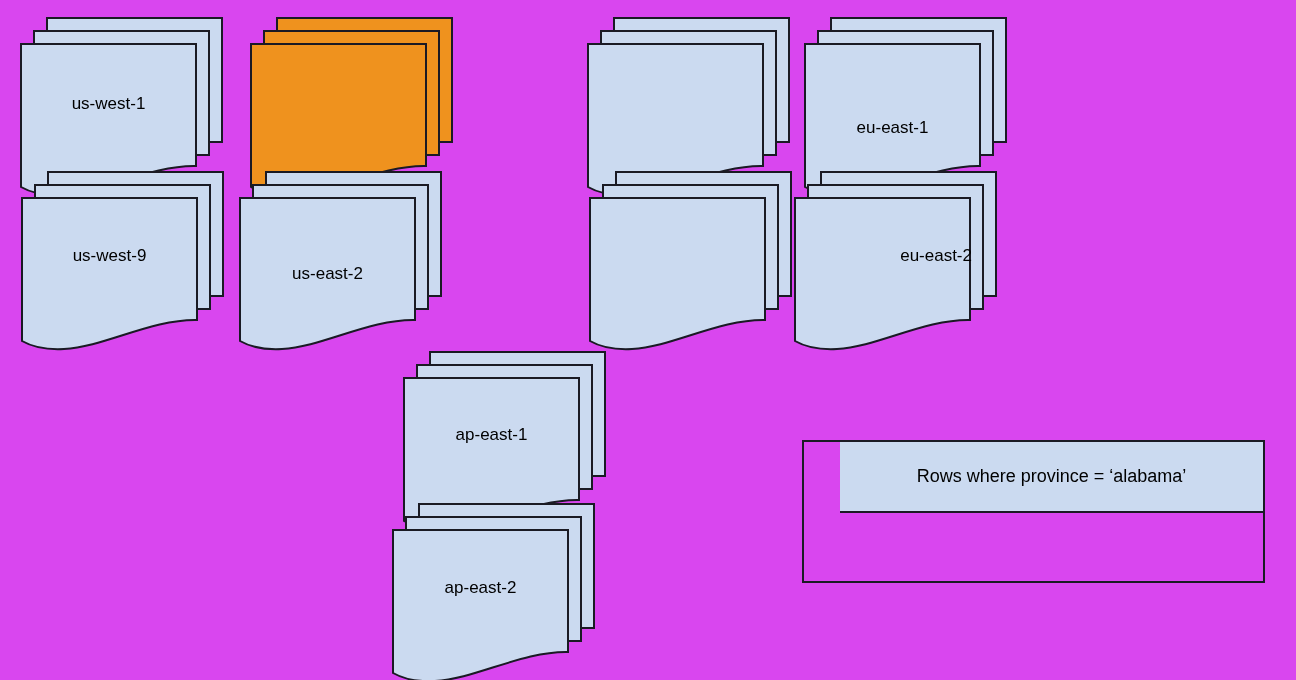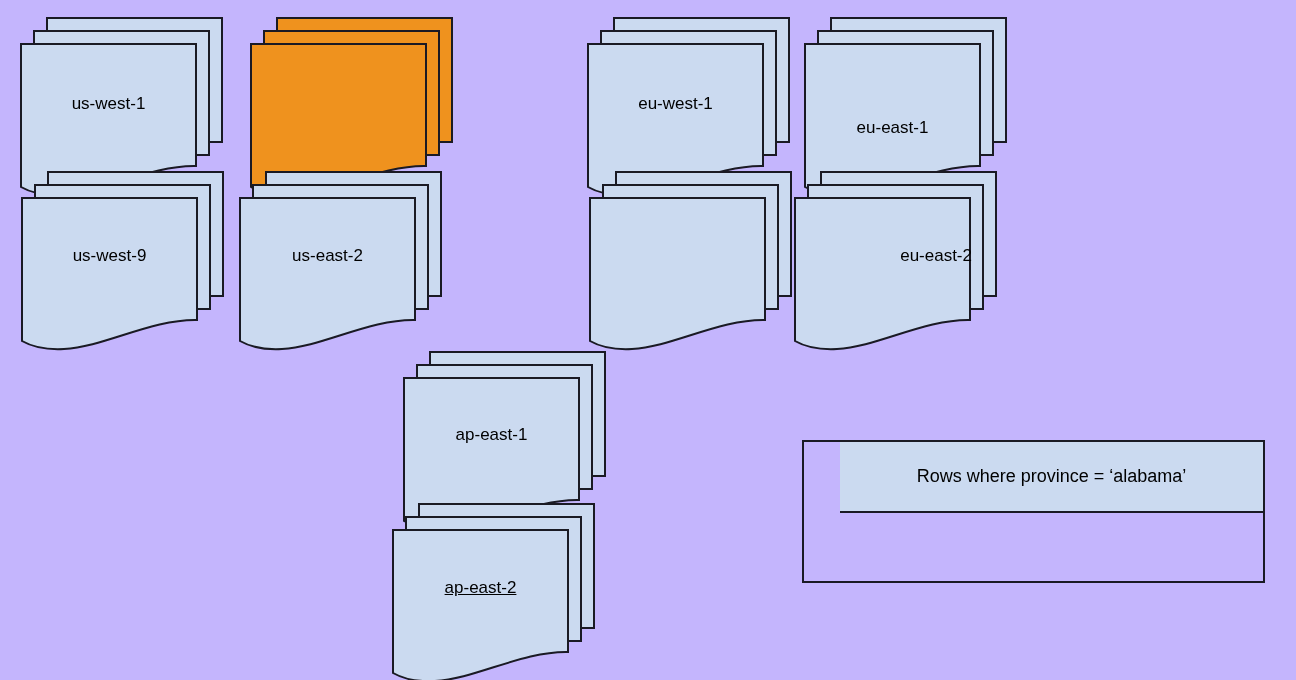--- a/index.html
+++ b/index.html
@@ -11,21 +11,21 @@
   body {
     width: 1296px;
     height: 680px;
     font-family: "Liberation Sans", sans-serif;
     overflow: hidden;
   }
   #canvas {
     position: relative;
     width: 1296px;
     height: 680px;
-    background: #c4b5fd;
+    background: #d946ef;
   }
   .stack {
     position: absolute;
   }
   .stack svg {
     display: block;
     overflow: visible;
   }
   .stack-label {
     position: absolute;
@@ -83,29 +83,28 @@
         <path d="M 2 28 L 177 28 L 177 150 C 131.5 149 , 84.25 177 , 44 179 C 24.75 180 , 10.75 176 , 2 171 Z" fill="#ef921e" stroke="#1a1a24" stroke-width="2" stroke-linejoin="miter"></path>
       </svg>
     </div>
     <div class="stack" style="left: 238px; top: 170px; width: 207px; height: 183px;">
       <svg width="207" height="183" viewBox="0 0 207 183">
         <path d="M 28 2 L 203 2 L 203 126 L 28 126 Z" fill="#cbdaf0" stroke="#1a1a24" stroke-width="2" stroke-linejoin="miter"></path>
         <path d="M 15 15 L 190 15 L 190 139 L 15 139 Z" fill="#cbdaf0" stroke="#1a1a24" stroke-width="2" stroke-linejoin="miter"></path>
         <path d="M 2 28 L 177 28 L 177 150 C 131.5 149 , 84.25 177 , 44 179 C 24.75 180 , 10.75 176 , 2 171 Z" fill="#cbdaf0" stroke="#1a1a24" stroke-width="2" stroke-linejoin="miter"></path>
       </svg>
     </div>
-    <div class="stack-label" style="left: 238px; top: 246px; width: 179px;">us-east-2</div>
+    <div class="stack-label" style="left: 238px; top: 264px; width: 179px;">us-east-2</div>
     <div class="stack" style="left: 586px; top: 16px; width: 207px; height: 183px;">
       <svg width="207" height="183" viewBox="0 0 207 183">
         <path d="M 28 2 L 203 2 L 203 126 L 28 126 Z" fill="#cbdaf0" stroke="#1a1a24" stroke-width="2" stroke-linejoin="miter"></path>
         <path d="M 15 15 L 190 15 L 190 139 L 15 139 Z" fill="#cbdaf0" stroke="#1a1a24" stroke-width="2" stroke-linejoin="miter"></path>
         <path d="M 2 28 L 177 28 L 177 150 C 131.5 149 , 84.25 177 , 44 179 C 24.75 180 , 10.75 176 , 2 171 Z" fill="#cbdaf0" stroke="#1a1a24" stroke-width="2" stroke-linejoin="miter"></path>
       </svg>
     </div>
-    <div class="stack-label" style="left: 586px; top: 94px; width: 179px;">eu-west-1</div>
     <div class="stack" style="left: 588px; top: 170px; width: 207px; height: 183px;">
       <svg width="207" height="183" viewBox="0 0 207 183">
         <path d="M 28 2 L 203 2 L 203 126 L 28 126 Z" fill="#cbdaf0" stroke="#1a1a24" stroke-width="2" stroke-linejoin="miter"></path>
         <path d="M 15 15 L 190 15 L 190 139 L 15 139 Z" fill="#cbdaf0" stroke="#1a1a24" stroke-width="2" stroke-linejoin="miter"></path>
         <path d="M 2 28 L 177 28 L 177 150 C 131.5 149 , 84.25 177 , 44 179 C 24.75 180 , 10.75 176 , 2 171 Z" fill="#cbdaf0" stroke="#1a1a24" stroke-width="2" stroke-linejoin="miter"></path>
       </svg>
     </div>
     <div class="stack" style="left: 803px; top: 16px; width: 207px; height: 183px;">
       <svg width="207" height="183" viewBox="0 0 207 183">
         <path d="M 28 2 L 203 2 L 203 126 L 28 126 Z" fill="#cbdaf0" stroke="#1a1a24" stroke-width="2" stroke-linejoin="miter"></path>
@@ -130,19 +129,19 @@
       </svg>
     </div>
     <div class="stack-label" style="left: 402px; top: 425px; width: 179px;">ap-east-1</div>
     <div class="stack" style="left: 391px; top: 502px; width: 207px; height: 183px;">
       <svg width="207" height="183" viewBox="0 0 207 183">
         <path d="M 28 2 L 203 2 L 203 126 L 28 126 Z" fill="#cbdaf0" stroke="#1a1a24" stroke-width="2" stroke-linejoin="miter"></path>
         <path d="M 15 15 L 190 15 L 190 139 L 15 139 Z" fill="#cbdaf0" stroke="#1a1a24" stroke-width="2" stroke-linejoin="miter"></path>
         <path d="M 2 28 L 177 28 L 177 150 C 131.5 149 , 84.25 177 , 44 179 C 24.75 180 , 10.75 176 , 2 171 Z" fill="#cbdaf0" stroke="#1a1a24" stroke-width="2" stroke-linejoin="miter"></path>
       </svg>
     </div>
-    <div class="stack-label" style="left: 391px; top: 578px; width: 179px; text-decoration: underline;">ap-east-2</div>
+    <div class="stack-label" style="left: 391px; top: 578px; width: 179px;">ap-east-2</div>
     <div class="legend" style="left: 802px; top: 440px; width: 463px; height: 143px;">
       <div class="legend-row first" style="background: rgb(203, 218, 240); height: 71px;">
         <span>Rows where province = ‘alabama’</span>
       </div>
     </div>
   </div>
 
 </body></html>

